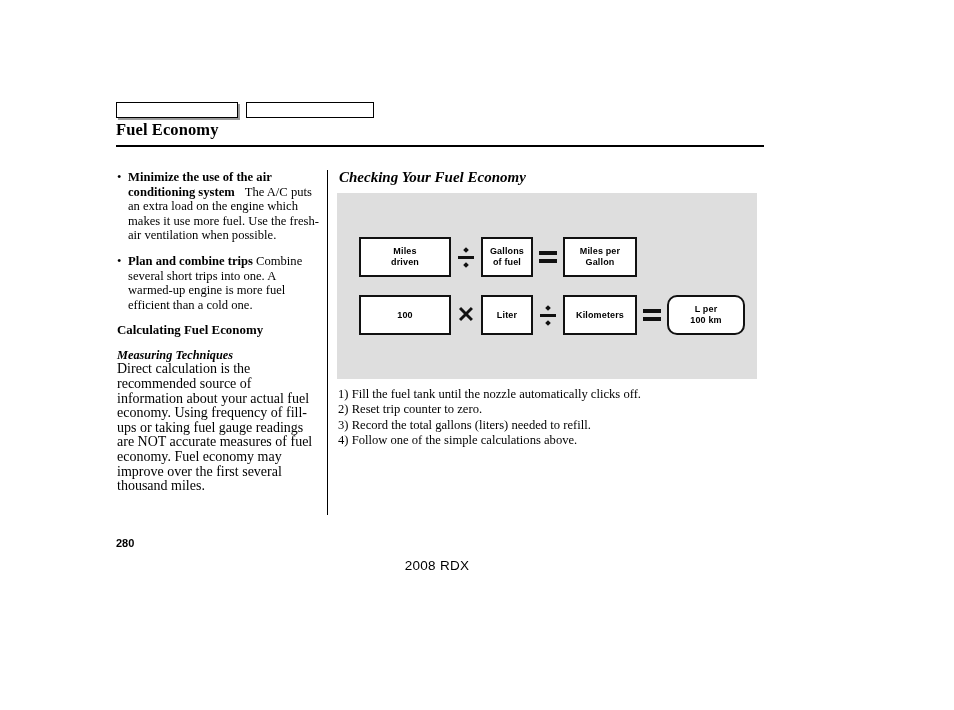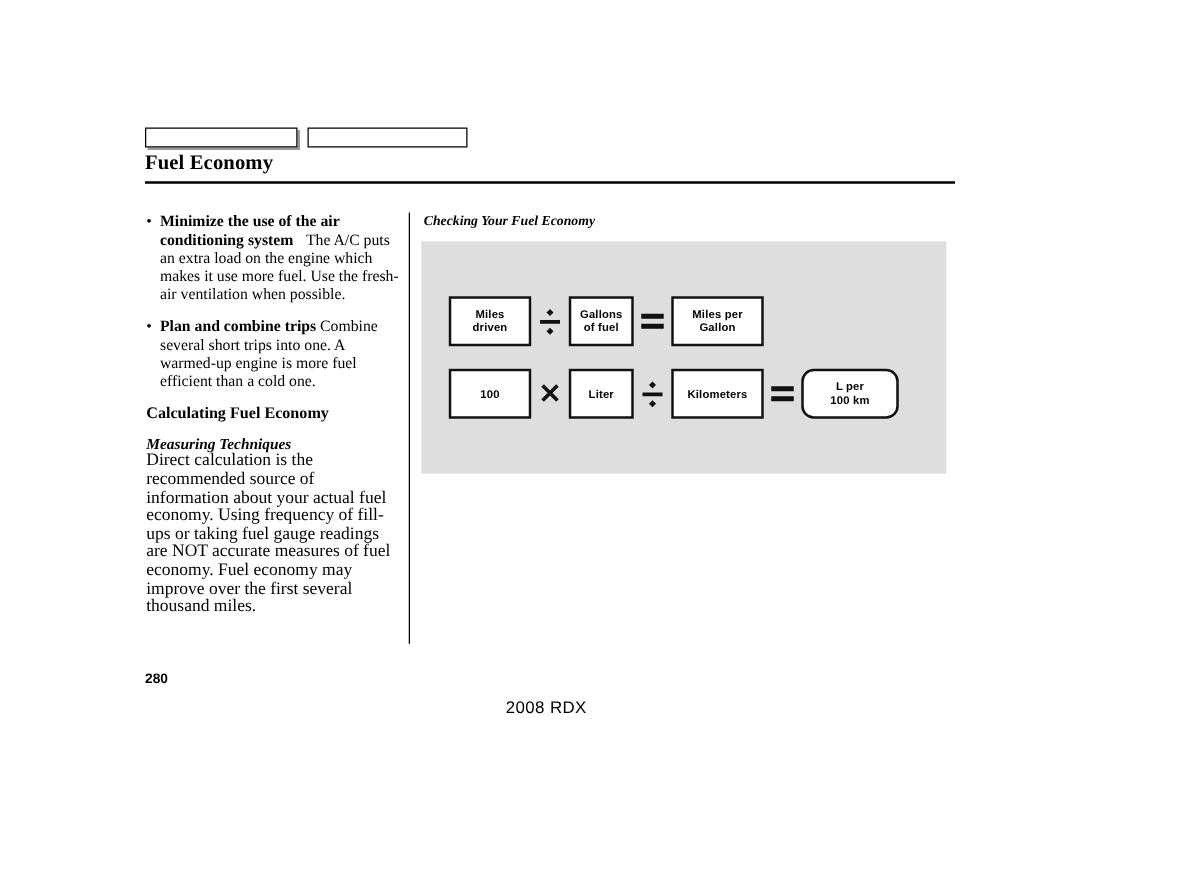--- a/index.html
+++ b/index.html
@@ -138,21 +138,21 @@
     font-size: 14px;
     line-height: 14.6px;
     text-align: left;
   }
 
   
   .fig-head {
     font-family: "Liberation Serif", serif;
     font-weight: bold;
     font-style: italic;
-    font-size: 11px;
+    font-size: 15px;
     line-height: 14px;
     margin: 0 0 9px 2px;
     white-space: nowrap;
   }
 
   .gray-panel {
     position: relative;
     width: 420px;
     height: 186px;
     background: #dedede;
@@ -183,21 +183,21 @@
     align-items: center;
     justify-content: center;
     text-align: center;
     font-family: "Liberation Sans", sans-serif;
     font-weight: bold;
     font-size: 9px;
     line-height: 11px;
     color: #000000;
     letter-spacing: 0.15px;
   }
-  .f-box.w70 { width: 66px; }
+  .f-box.w70 { width: 92px; }
   .f-box.w72 { width: 52px; }
   .f-box.w74 { width: 74px; justify-content: center; }
   .f-box.w78 { width: 78px; border-radius: 10px; }
 
   .op {
     width: 30px;
     height: 40px;
     display: flex;
     align-items: center;
     justify-content: center;
@@ -372,18 +372,24 @@
               <span class="ebar top"></span>
               <span class="ebar bot"></span>
             </div>
           </div>
           <div class="f-box w78">
             <div>L per<br>100 km</div>
           </div>
         </div>
     </div>
 
+    <div class="steps" id="steps-list">
+        <div class="step-line">1) Fill the fuel tank until the nozzle automatically clicks off.</div>
+        <div class="step-line">2) Reset trip counter to zero.</div>
+        <div class="step-line">3) Record the total gallons (liters) needed to refill.</div>
+        <div class="step-line">4) Follow one of the simple calculations above.</div>
+      </div>
   </div>
 
   <div class="page-num">280</div>
   <div class="footer-model">2008  RDX</div>
 
 </div>
 
 </body></html>

